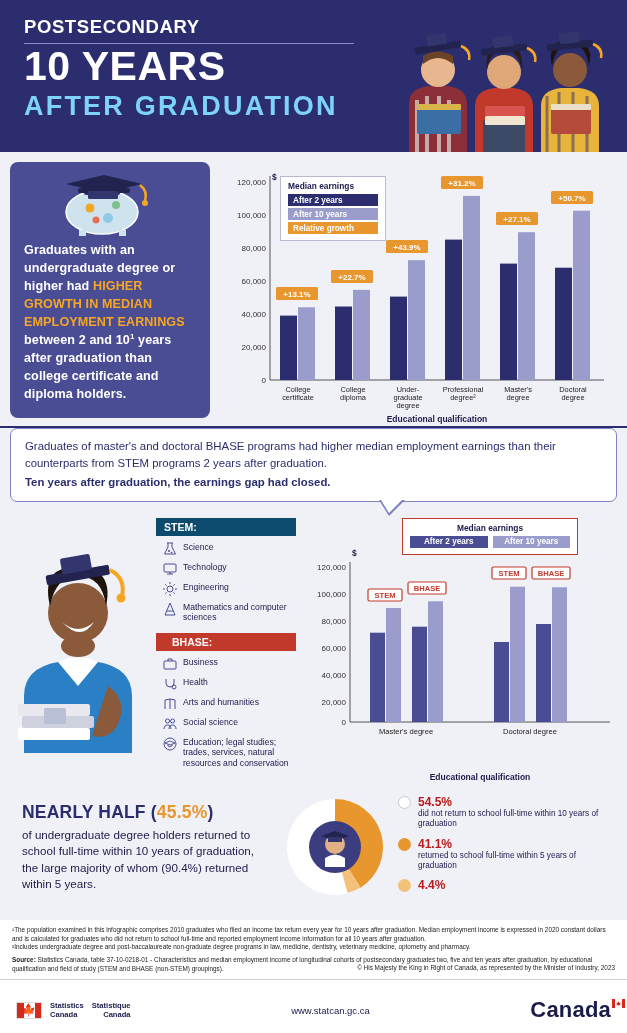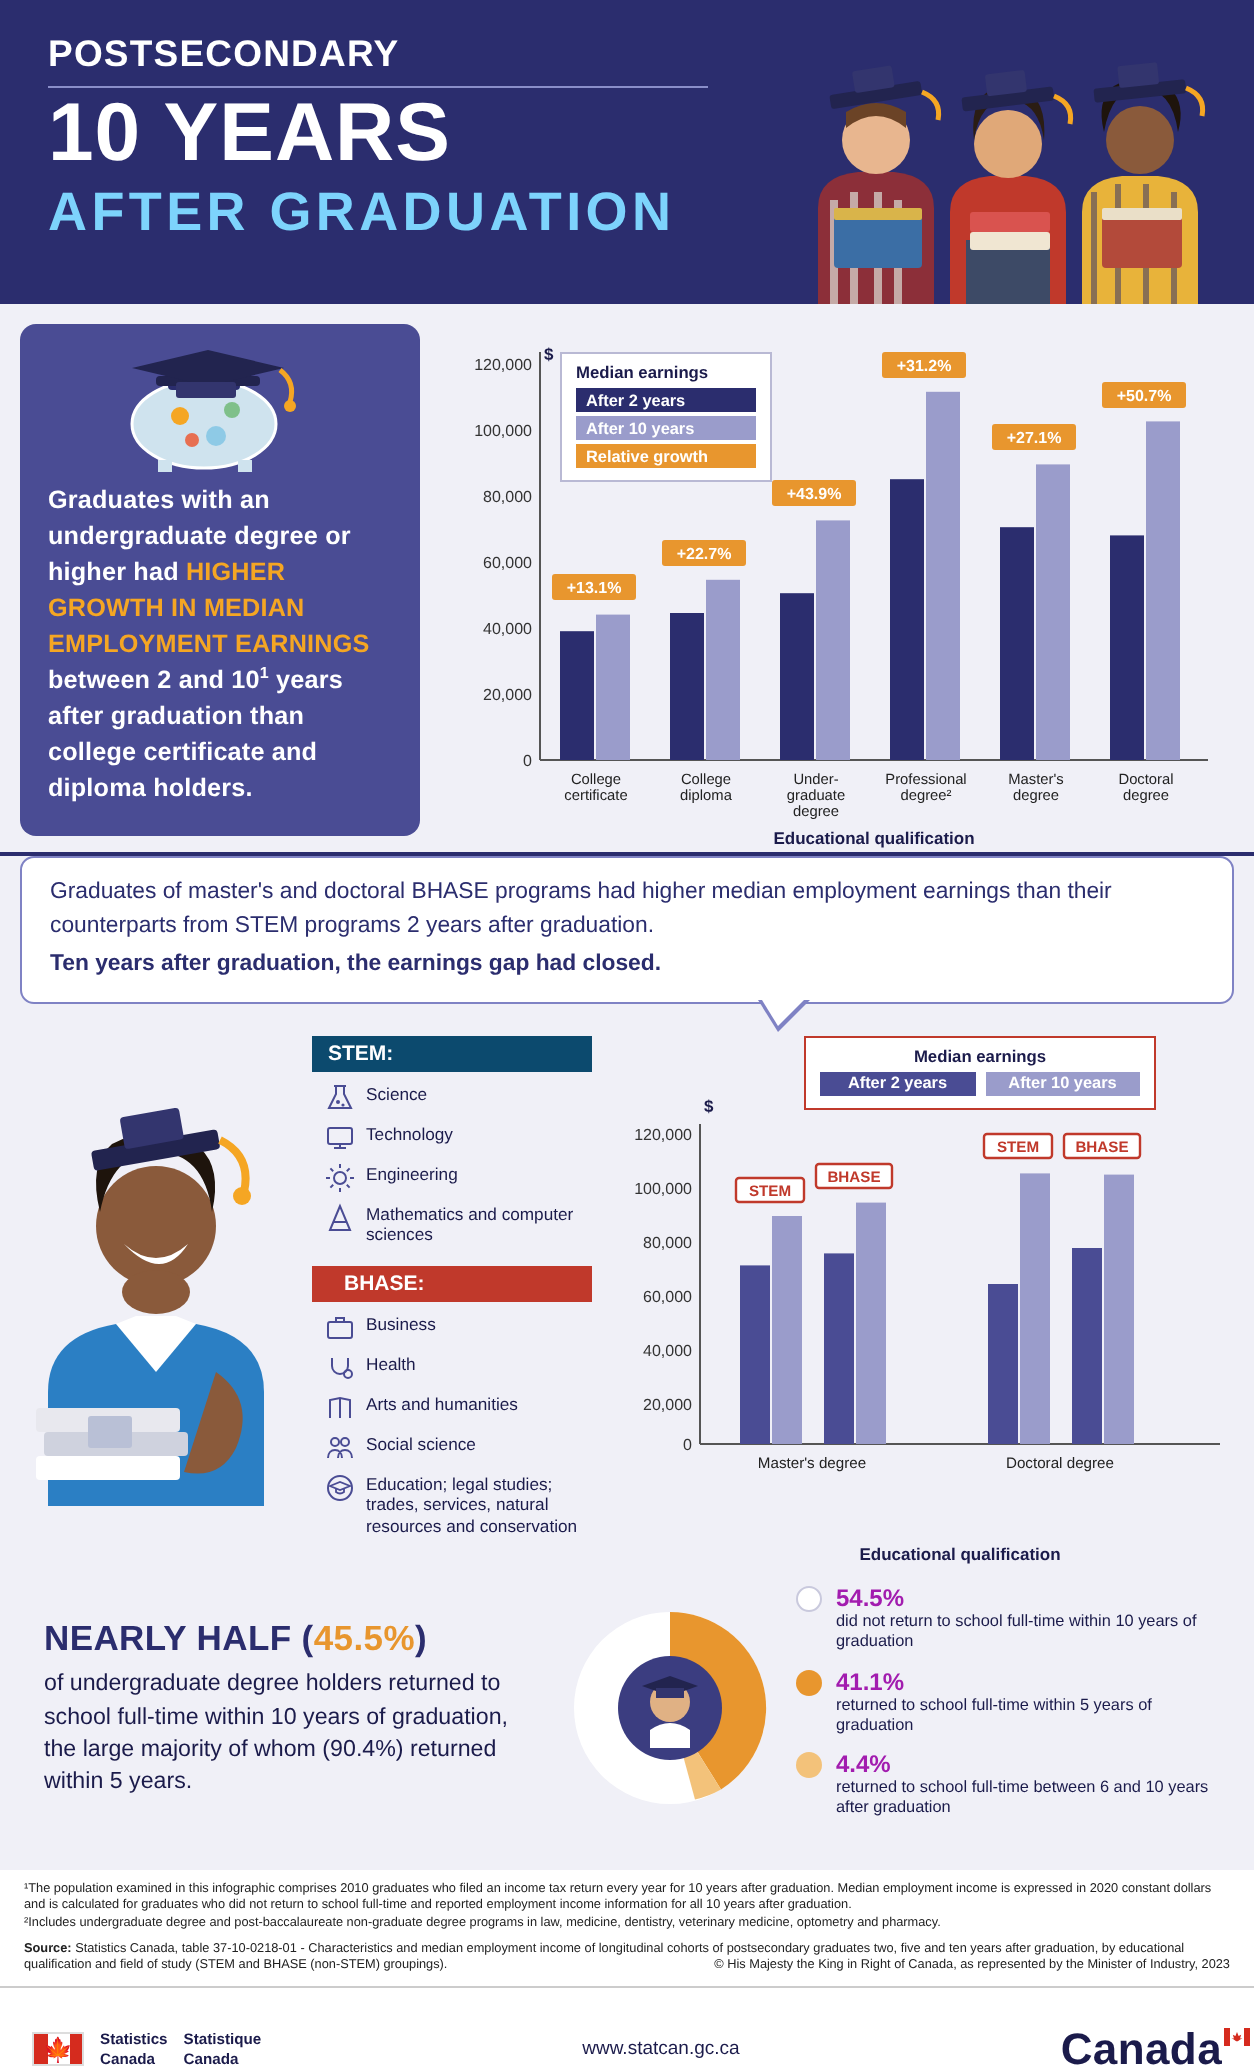--- a/index.html
+++ b/index.html
@@ -92,21 +92,21 @@
   
   .sec3 { background: #f0f0f7; padding: 8px 12px 10px 12px; display: flex; gap: 8px; align-items: center; }
   .sec3-left { width: 250px; }
   .s3-title { font-size: 17.5px; font-weight: bold; color: #2b2d6e; letter-spacing: 0.2px; }
   .s3-title .pct { color: #e8962e; }
   .s3-sub { font-size: 11.6px; color: #1b1b4b; line-height: 1.4; margin-top: 4px; }
   .donut-wrap { width: 110px; height: 110px; position: relative; }
   .legend3 { flex: 1; }
   .l3row { display: flex; gap: 7px; align-items: flex-start; margin-bottom: 7px; }
   .l3dot { width: 13px; height: 13px; border-radius: 50%; flex: 0 0 13px; margin-top: 1px; }
-  .l3pct { font-size: 12px; font-weight: bold; color: #a21caf; }
+  .l3pct { font-size: 12px; font-weight: bold; color: #b91c1c; }
   .l3txt { font-size: 8.2px; color: #1b1b4b; line-height: 1.25; }
 
   
   .notes { background: #ffffff; padding: 6px 12px 6px 12px; }
   .notes p { font-size: 6.4px; color: #222; line-height: 1.35; }
   .notes .src { margin-top: 4px; }
   .notes b { font-weight: bold; }
 
   
   .footer {
@@ -516,21 +516,20 @@
             <div class="l3dot" style="background:#e8962e;"></div>
             <div>
               <div class="l3pct">41.1%</div>
               <div class="l3txt">returned to school full-time within 5 years of graduation</div>
             </div>
           </div>
           <div class="l3row">
             <div class="l3dot" style="background:#f3c27a;"></div>
             <div>
               <div class="l3pct">4.4%</div>
-              <div class="l3txt">returned to school full-time between 6 and 10 years after graduation</div>
             </div>
           </div>
         </div>
       </div>
     </div>
   </div>
 
   <div class="notes">
     <p>¹The population examined in this infographic comprises 2010 graduates who filed an income tax return every year for 10 years after graduation. Median employment income is expressed in 2020 constant dollars and is calculated for graduates who did not return to school full-time and reported employment income information for all 10 years after graduation.</p>
     <p>²Includes undergraduate degree and post-baccalaureate non-graduate degree programs in law, medicine, dentistry, veterinary medicine, optometry and pharmacy.</p>
@@ -544,21 +543,21 @@
 
   <div class="footer">
     <div class="fl">
       <div class="flag">
         <div class="band l"></div>
           <div class="band r"></div>
         <div class="leaf">🍁</div>
       </div>
       <div class="statcan" style="white-space:pre-line;">Statistics
 Canada</div>
-      <div class="statcan" style="white-space:pre-line;">Statistique
+      <div class="statcan" style="white-space:pre-line;text-align:right;">Statistique
 Canada</div>
     </div>
     <div class="url">www.statcan.gc.ca</div>
     <div class="canada-word">
       <span>Canada</span>
       <svg style="position:absolute; right:-14px; top:2px;" width="13" height="9" viewBox="0 0 13 9">
         <rect width="13" height="9" fill="#fff"></rect>
         <rect x="0" y="0" width="3" height="9" fill="#d52b1e"></rect>
         <rect x="10" y="0" width="3" height="9" fill="#d52b1e"></rect>
         <path d="M6.5 2 L7.3 4 L8.6 3.4 L8 5.2 L9.2 5 L6.9 6.6 L6.1 6.6 L3.8 5 L5 5.2 L4.4 3.4 L5.7 4 Z" fill="#d52b1e"></path>

